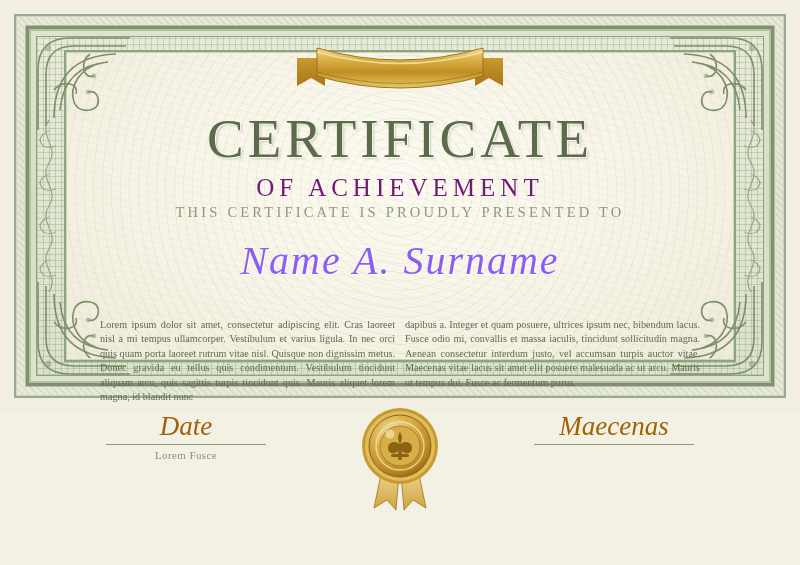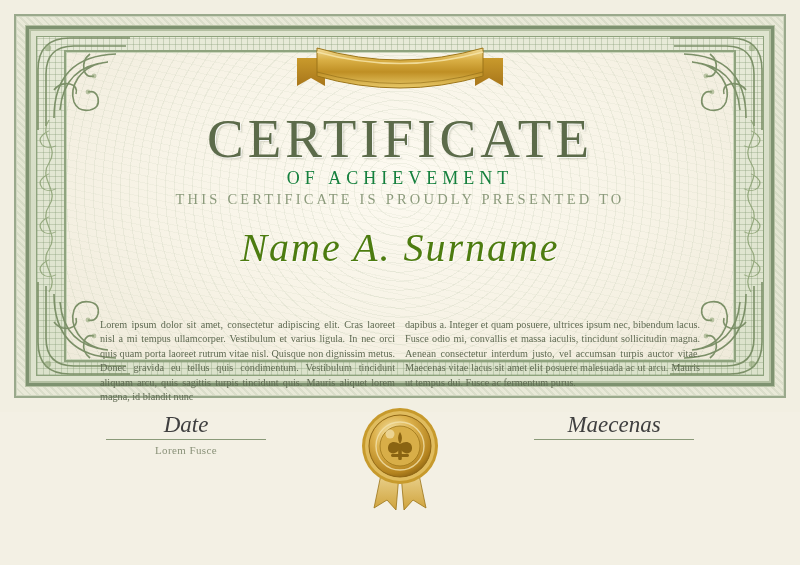--- a/index.html
+++ b/index.html
@@ -110,36 +110,37 @@
     font-size: 55px;
     letter-spacing: 4px;
     color: #5c6b4a;
     font-weight: 400;
     line-height: 1.05;
     text-shadow: 1px 1px 0 rgba(255,255,255,0.8), 2px 2px 2px rgba(90,100,70,0.25);
     margin: 0;
   }
   .subtitle {
     font-family: "Liberation Serif", serif;
-    font-size: 18px;
+    font-size: 25px;
     letter-spacing: 5px;
-    color: #15803d;
+    color: #701a75;
+    margin-top: 6px;
   }
   .presented {
     font-family: "Liberation Serif", serif;
     font-size: 14.5px;
     letter-spacing: 3.2px;
     color: #8b9a7b;
     margin-top: 2px;
   }
   .recipient {
     font-family: "Liberation Serif", serif;
     font-style: italic;
     font-size: 40px;
-    color: #4d7c0f;
+    color: #8b5cf6;
     letter-spacing: 2px;
     margin-top: 16px;
     text-shadow: 1px 1px 0 rgba(255,255,255,0.75);
   }
 
   
   .body-cols {
     position: absolute;
     left: 100px; right: 100px;
     top: 318px;
@@ -164,22 +165,22 @@
     display: flex;
     justify-content: space-between;
   }
   .sig-block {
     width: 172px;
     text-align: center;
   }
   .sig-script {
     font-family: "Liberation Serif", serif;
     font-style: italic;
-    font-size: 23px;
-    color: #404040;
+    font-size: 27px;
+    color: #a16207;
     line-height: 1.1;
   }
   .sig-rule {
     border-bottom: 1px solid #8a9a78;
     margin: 2px 6px 4px 6px;
   }
   .sig-caption {
     font-family: "Liberation Serif", serif;
     font-size: 11px;
     color: #8a9279;

